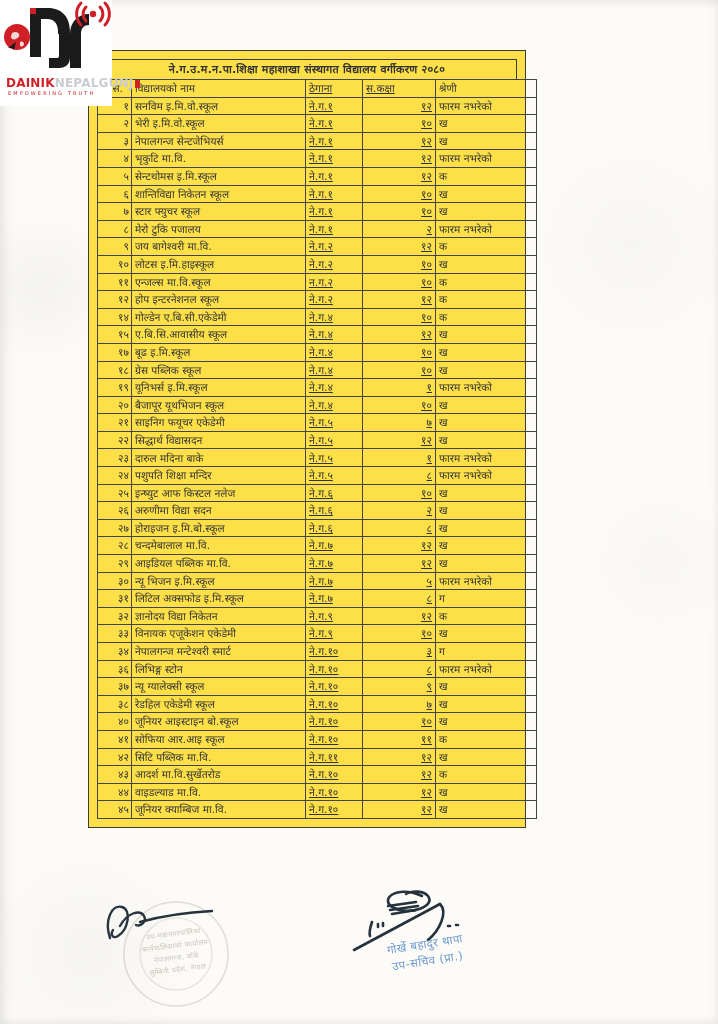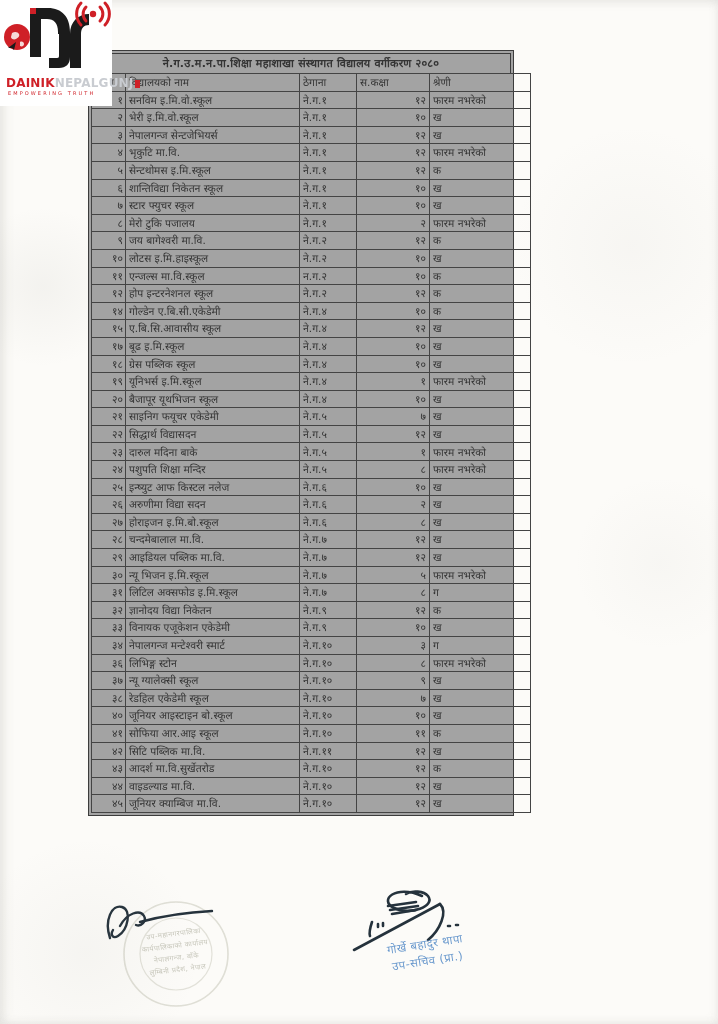--- a/index.html
+++ b/index.html
@@ -27,39 +27,39 @@
   .logo svg{display:block;}
   .logo-text{position:absolute; left:6px; top:76px; font-size:12px; font-weight:bold; letter-spacing:.2px; white-space:nowrap;}
   .logo-text .p1{color:#cf2027;}
   .logo-text .p2{color:#c9ccd1;}
   .logo-sq{display:inline-block;width:5px;height:8px;background:#cf2027;margin-left:1px;vertical-align:-1px;}
   .logo-tagline{position:absolute; left:8px; top:90px; font-size:5px; color:#cf2027; letter-spacing:2.1px; white-space:nowrap;}
 
   
   .doc-table{
     position:absolute; left:88px; top:50px; width:420px;
-    border:1.6px solid #3c3c3c; background:#a3a3a3; padding:2px;
+    border:1.6px solid #3c3c3c; background:#fde047; padding:8px;
     color:#343434; z-index:4;
   }
   .title-row{
     border:1.2px solid #3c3c3c; height:19px; line-height:19px;
     text-align:center; font-size:11px; font-weight:600; letter-spacing:.2px;
     white-space:nowrap; overflow:hidden;
   }
   .doc-table table{border-collapse:collapse; width:100%; table-layout:fixed; margin-top:-1px;}
   .doc-table th,.doc-table td{
     border:1.1px solid #444; height:16.6px; padding:0 3px;
     font-size:10.5px; font-weight:normal; white-space:nowrap; overflow:hidden;
     line-height:1; vertical-align:middle;
   }
   .doc-table th{font-size:10.5px; text-align:left;}
   .doc-table th:nth-child(1), .doc-table td:nth-child(1){width:27px;}
   .doc-table th:nth-child(2), .doc-table td:nth-child(2){width:167px;}
-  .doc-table th:nth-child(3), .doc-table td:nth-child(3){width:50px;}
-  .doc-table th:nth-child(4), .doc-table td:nth-child(4){width:66px;}
+  .doc-table th:nth-child(3), .doc-table td:nth-child(3){width:50px;text-decoration:underline;}
+  .doc-table th:nth-child(4), .doc-table td:nth-child(4){width:66px;text-decoration:underline;}
   .doc-table th:nth-child(5), .doc-table td:nth-child(5){width:94px;}
   .doc-table td:nth-child(1){text-align:right; padding-right:2px;}
   .doc-table td:nth-child(4){text-align:right; padding-right:3px;}
 
   
   .footer{position:absolute; left:0; top:888px; width:718px; height:136px;}
   .round-stamp{position:absolute; left:112px; top:8px; opacity:.8;}
   .stamp-line{fill:#a9a998; font-size:7px; letter-spacing:.4px;}
   .sig{position:absolute;}
   .sig-left{left:100px; top:6px;}

